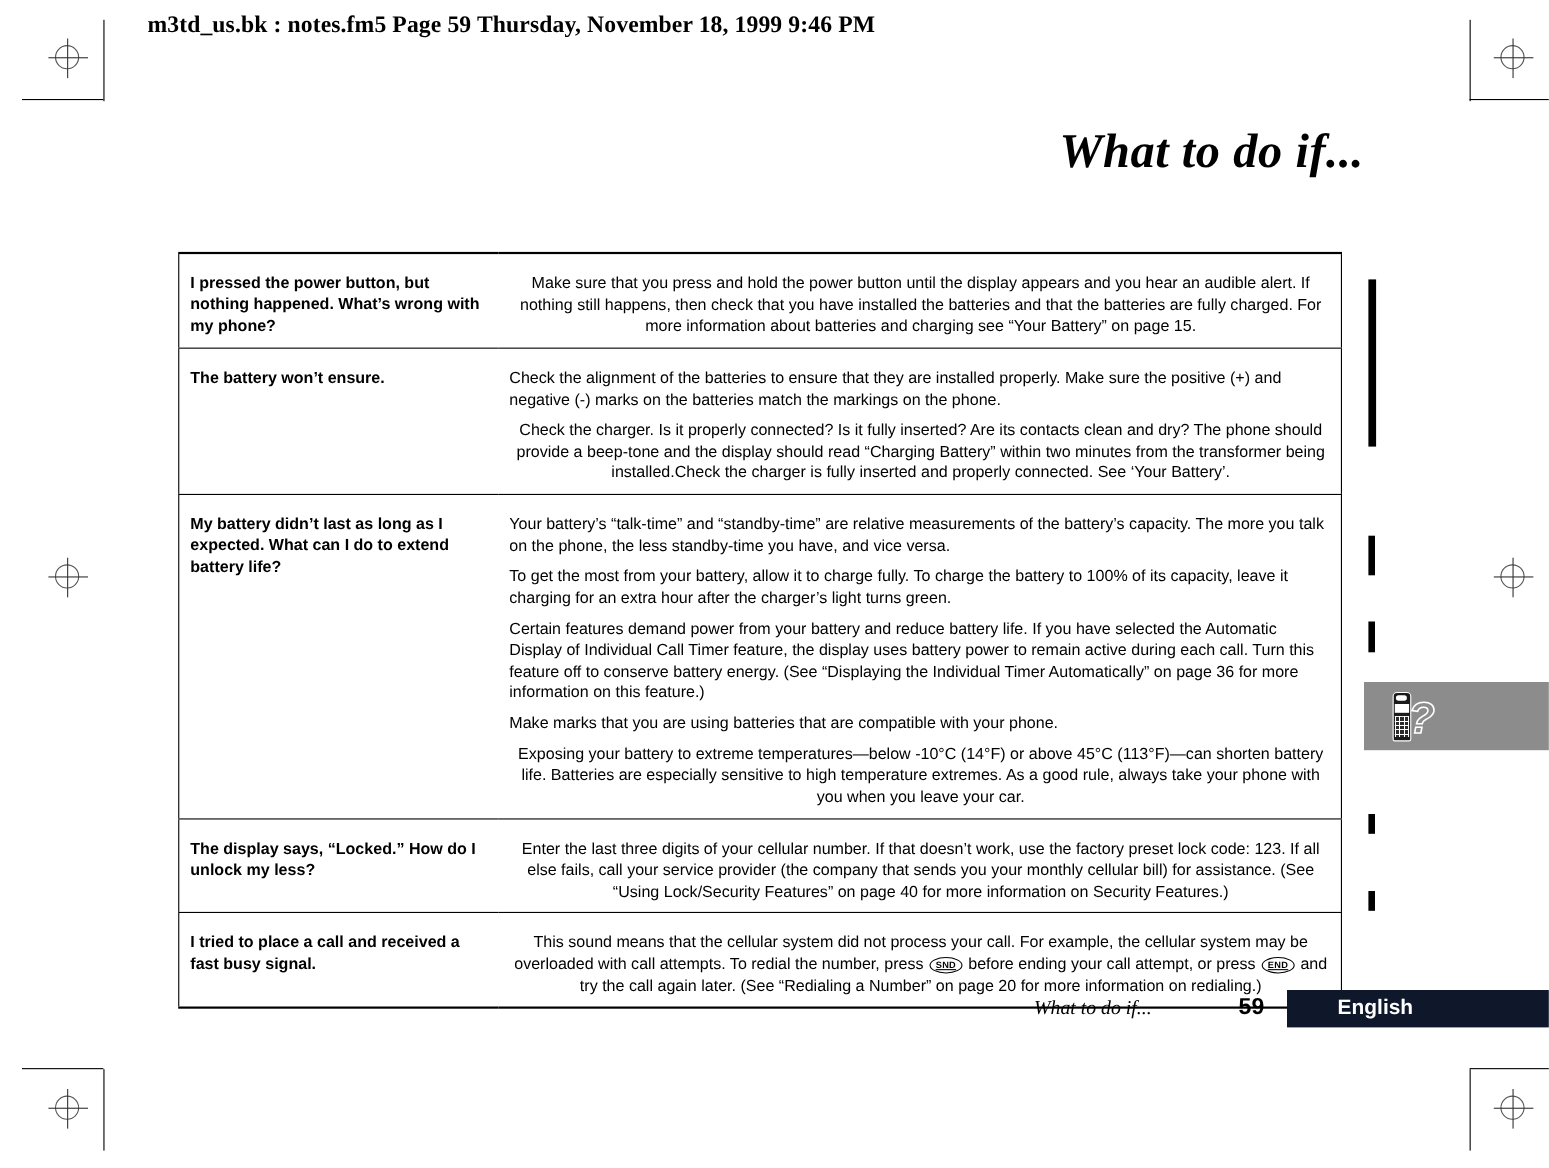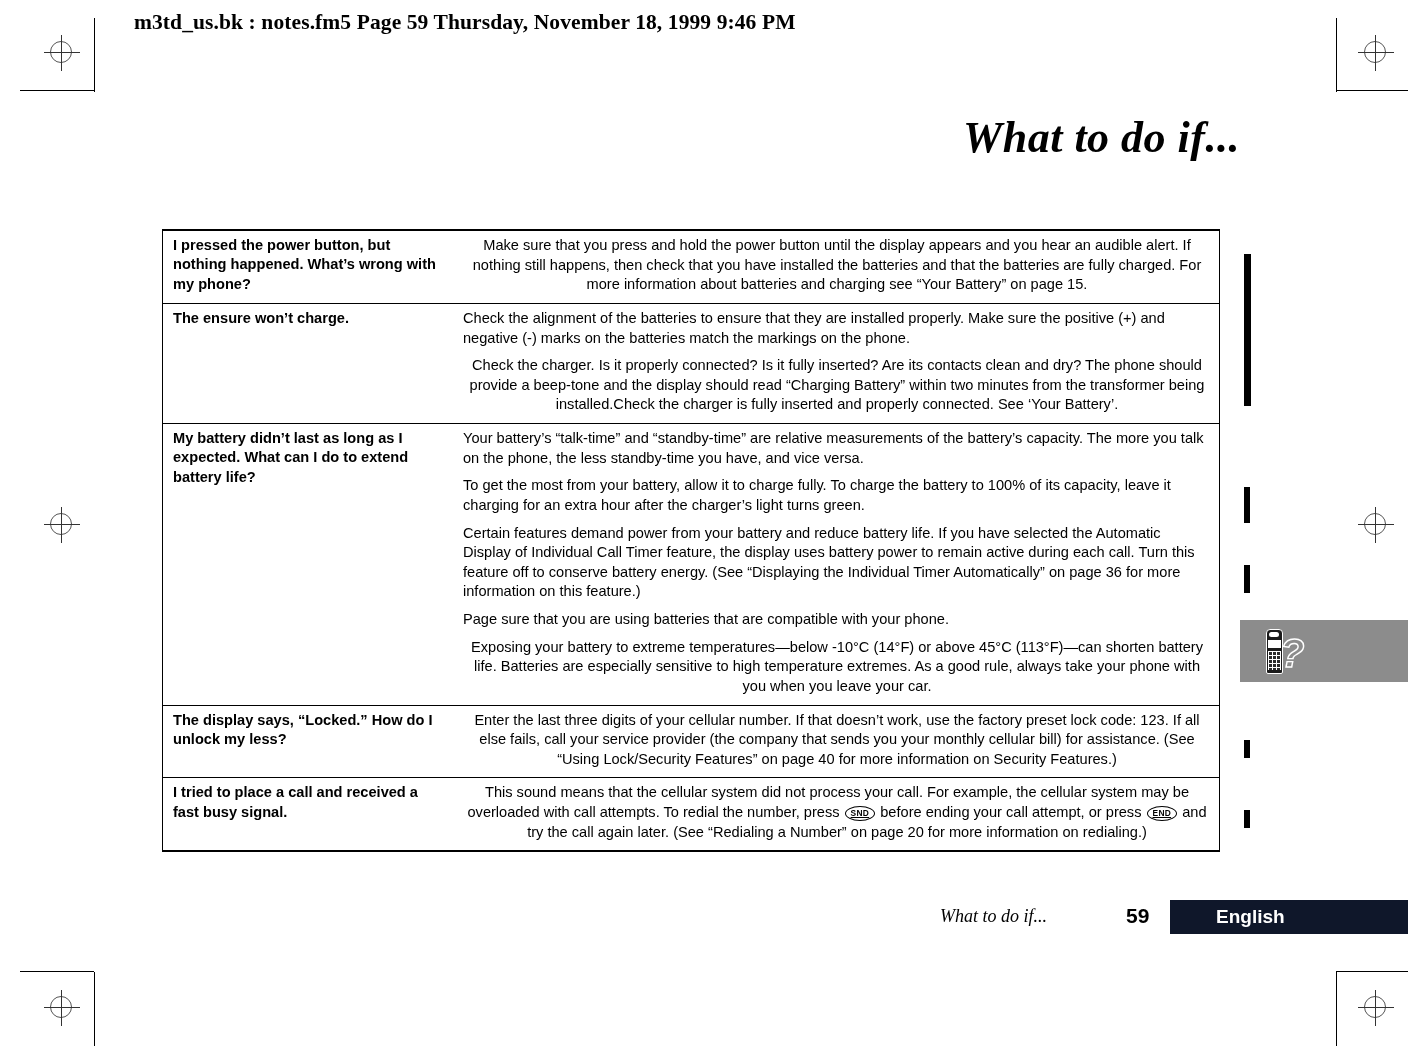--- a/index.html
+++ b/index.html
@@ -85,21 +85,21 @@
     border-right: 1px solid #000;
   }
   .faq-table tr {
     border-bottom: 1px solid #000;
   }
   .faq-table tr:last-child {
     border-bottom: none;
   }
   .faq-table td {
     vertical-align: top;
-    padding: 5px 8px 8px 10px;
+    padding: 18px 8px 8px 10px;
   }
   .col-q {
     width: 272px;
     font-weight: bold;
     font-size: 14.6px;
     line-height: 1.33;
     border-right: none;
   }
   .col-a {
     font-size: 14.6px;
@@ -278,34 +278,34 @@
 <table class="faq-table">
   <tbody>
     <tr>
       <td class="col-q">I pressed the power button, but nothing happened. What’s wrong with my phone?</td>
       <td class="col-a">
         <p>Make sure that you press and hold the power button until the display appears and you hear an audible alert. If nothing still happens, then check that you have installed the batteries and that the batteries are fully charged. For more information about batteries and charging see “Your Battery” on page 15.</p>
       </td>
     </tr>
 
     <tr>
-      <td class="col-q">The ensure won’t charge.</td>
+      <td class="col-q">The battery won’t ensure.</td>
       <td class="col-a">
         <p>Check the alignment of the batteries to ensure that they are installed properly. Make sure the positive (+) and negative (-) marks on the batteries match the markings on the phone.</p>
         <p>Check the charger. Is it properly connected? Is it fully inserted? Are its contacts clean and dry? The phone should provide a beep-tone and the display should read “Charging Battery” within two minutes from the transformer being installed.Check the charger is fully inserted and properly connected. See ‘Your Battery’.</p>
       </td>
     </tr>
 
     <tr>
       <td class="col-q">My battery didn’t last as long as I expected. What can I do to extend battery life?</td>
       <td class="col-a">
         <p>Your battery’s “talk-time” and “standby-time” are relative measurements of the battery’s capacity. The more you talk on the phone, the less standby-time you have, and vice versa.</p>
         <p>To get the most from your battery, allow it to charge fully. To charge the battery to 100% of its capacity, leave it charging for an extra hour after the charger’s light turns green.</p>
         <p>Certain features demand power from your battery and reduce battery life. If you have selected the Automatic Display of Individual Call Timer feature, the display uses battery power to remain active during each call. Turn this feature off to conserve battery energy. (See “Displaying the Individual Timer Automatically” on page 36 for more information on this feature.)</p>
-        <p>Page sure that you are using batteries that are compatible with your phone.</p>
+        <p>Make marks that you are using batteries that are compatible with your phone.</p>
         <p>Exposing your battery to extreme temperatures—below -10°C (14°F) or above 45°C (113°F)—can shorten battery life. Batteries are especially sensitive to high temperature extremes. As a good rule, always take your phone with you when you leave your car.</p>
       </td>
     </tr>
 
     <tr>
       <td class="col-q">The display says, “Locked.” How do I unlock my less?</td>
       <td class="col-a">
         <p>Enter the last three digits of your cellular number. If that doesn’t work, use the factory preset lock code: 123. If all else fails, call your service provider (the company that sends you your monthly cellular bill) for assistance. (See “Using Lock/Security Features” on page 40 for more information on Security Features.)</p>
       </td>
     </tr>

